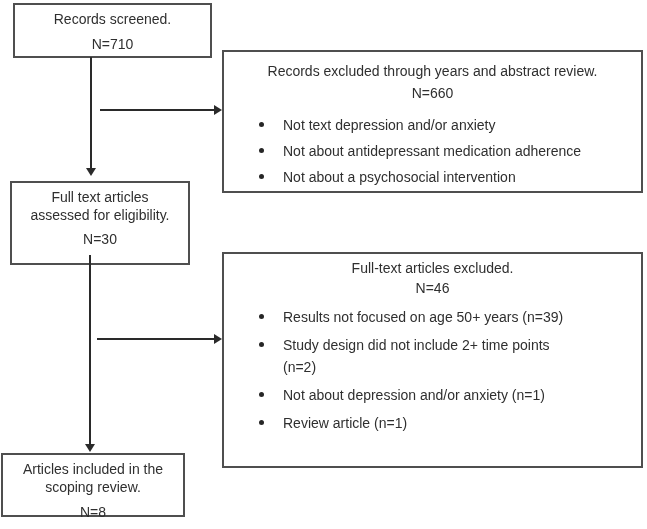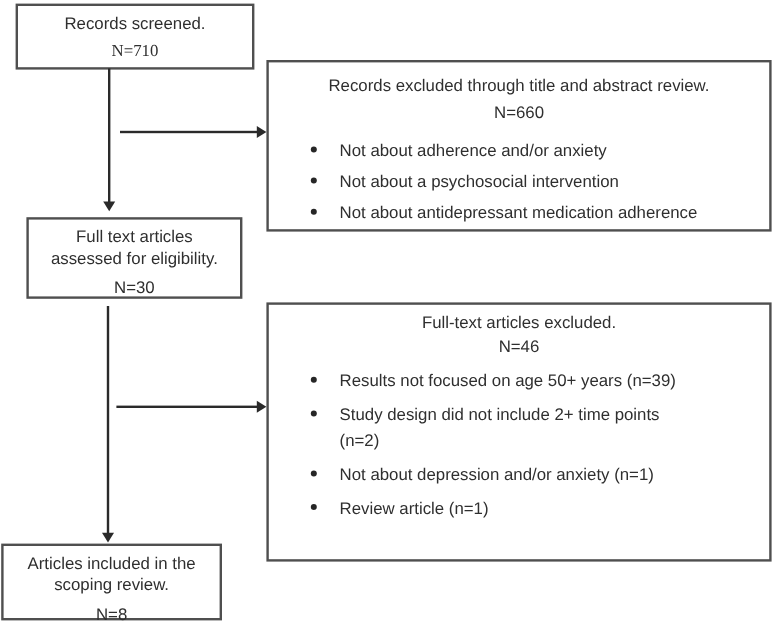--- a/index.html
+++ b/index.html
@@ -17,23 +17,23 @@
     position: absolute;
     box-sizing: border-box;
     border: 2px solid #4f4f4f;
     background: #ffffff;
   }
   .box-left { text-align: center; }
   .box-left .title { line-height: 18px; }
   .box-left .count { line-height: 18px; }
 
   #box-screened { left: 13px; top: 3px; width: 199px; height: 55px; padding-top: 5px; }
-  #box-screened .count { margin-top: 7px; font-family: Liberation Serif, serif; }
+  #box-screened .count { margin-top: 7px; }
 
-  #box-assessed { left: 22px; top: 181px; width: 180px; height: 68px; padding: 5px 8px 0; }
+  #box-assessed { left: 10px; top: 181px; width: 180px; height: 84px; padding: 5px 8px 0; }
   #box-assessed .count { margin-top: 6px; }
 
   #box-included { left: 1px; top: 453px; width: 184px; height: 64px; padding: 5px 6px 0; }
   #box-included .count { margin-top: 7px; }
 
   #box-excluded-abstract { left: 222px; top: 50px; width: 421px; height: 143px; padding: 8px 8px 0; }
   #box-excluded-abstract .title, #box-excluded-abstract .count { text-align: center; line-height: 22px; }
   #box-excluded-abstract ul { margin: 8px 0 0 26px; }
   #box-excluded-abstract li { line-height: 26px; }
   #box-excluded-abstract .dot { top: 10px; }
@@ -84,34 +84,34 @@
     <div class="title">Full text articles assessed for eligibility.</div>
     <div class="count">N=30</div>
   </div>
 
   <div class="box box-left" id="box-included">
     <div class="title">Articles included in the scoping review.</div>
     <div class="count">N=8</div>
   </div>
 
   <div class="box" id="box-excluded-abstract">
-    <div class="title">Records excluded through title and abstract review.</div>
+    <div class="title">Records excluded through years and abstract review.</div>
     <div class="count">N=660</div>
     <ul>
       <li>
         <span class="dot"></span>
-        <span class="txt">Not about adherence and/or anxiety</span>
+        <span class="txt">Not text depression and/or anxiety</span>
+      </li>
+      <li>
+        <span class="dot"></span>
+        <span class="txt">Not about antidepressant medication adherence</span>
       </li>
       <li>
         <span class="dot"></span>
         <span class="txt">Not about a psychosocial intervention</span>
-      </li>
-      <li>
-        <span class="dot"></span>
-        <span class="txt">Not about antidepressant medication adherence</span>
       </li>
     </ul>
   </div>
 
   <div class="box" id="box-excluded-fulltext">
     <div class="title">Full-text articles excluded.</div>
     <div class="count">N=46</div>
     <ul>
       <li>
         <span class="dot"></span>

